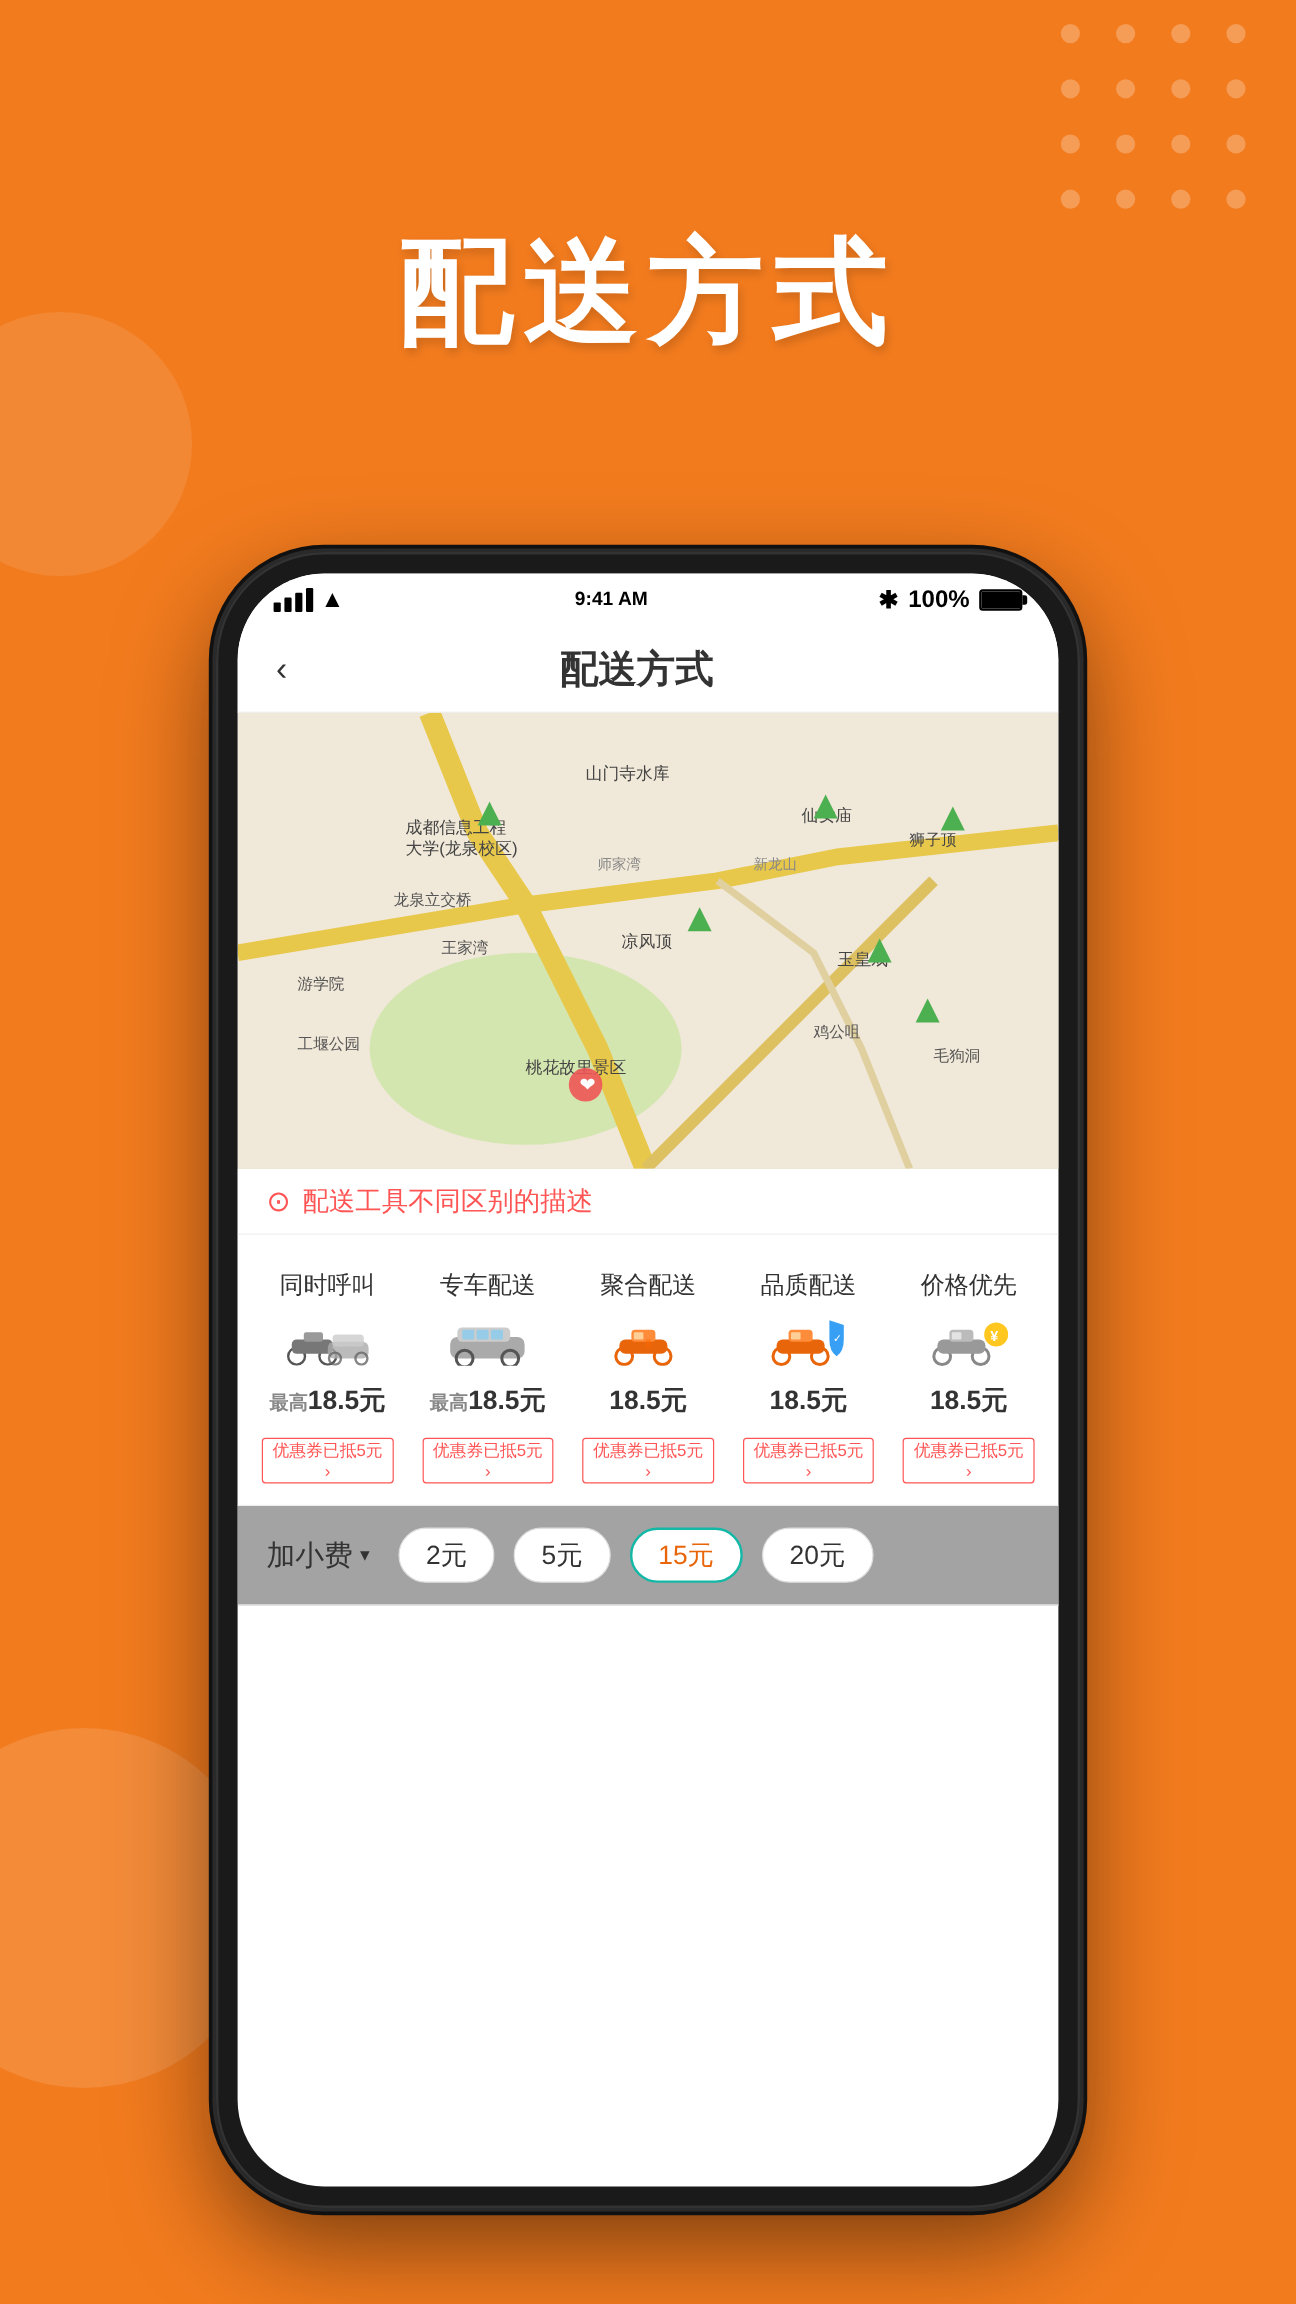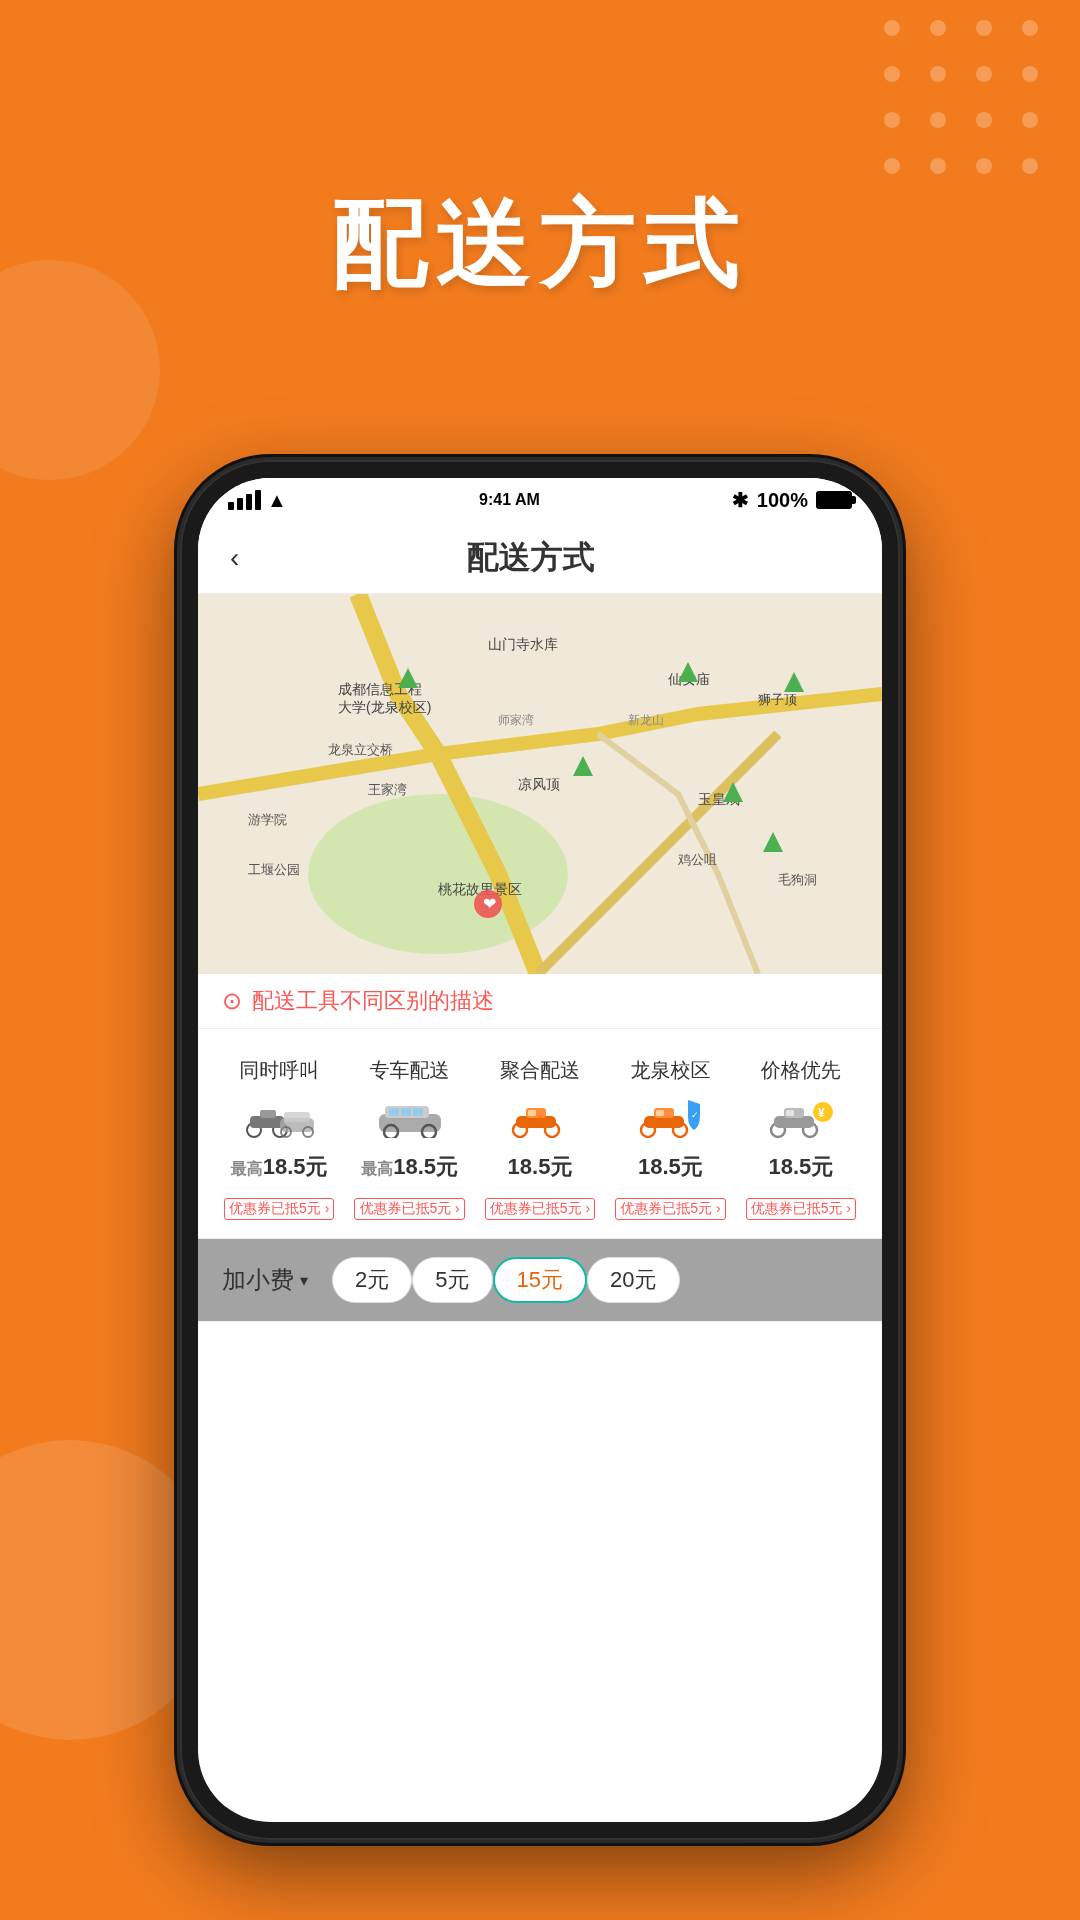--- a/index.html
+++ b/index.html
@@ -198,21 +198,21 @@
     .warning-icon { font-size: 24px; color: #f55; }
 
     
     .delivery-options {
       background: #fff;
       padding: 20px 16px 10px;
       border-bottom: 1px solid #eee;
     }
     .options-row {
       display: flex;
-      gap: 0;
+      gap: 16px;
       overflow-x: auto;
     }
     .option-item {
       flex: 1;
       min-width: 0;
       text-align: center;
       padding: 8px 4px;
       position: relative;
       cursor: pointer;
     }
@@ -271,21 +271,21 @@
     }
     .extra-fee-label {
       font-size: 24px;
       color: #333;
       display: flex;
       align-items: center;
       gap: 6px;
     }
     .fee-options {
       display: flex;
-      gap: 0;
+      gap: 16px;
       margin-left: 8px;
     }
     .fee-btn {
       border: 1px solid #ddd;
       border-radius: 30px;
       padding: 6px 22px;
       font-size: 22px;
       color: #333;
       background: #fff;
       cursor: pointer;
@@ -491,21 +491,21 @@
                 <rect x="28" y="18" width="4" height="6" fill="#ff6600" opacity="0.5"></rect>
               </svg>
             </div>
             <div class="option-price">18.5元</div>
             <div class="option-coupon">
               <span class="coupon-tag">优惠券已抵5元 ›</span>
             </div>
           </div>
 
           <div class="option-item active">
-            <div class="option-name">龙泉校区</div>
+            <div class="option-name">品质配送</div>
             <div class="option-icon-area">
               <svg width="65" height="44" viewBox="0 0 65 44">
 
                 <ellipse cx="10" cy="34" rx="7" ry="7" fill="none" stroke="#E8650A" stroke-width="2.5"></ellipse>
                 <ellipse cx="42" cy="34" rx="7" ry="7" fill="none" stroke="#E8650A" stroke-width="2.5"></ellipse>
                 <rect x="6" y="20" width="40" height="12" rx="5" fill="#E8650A"></rect>
                 <rect x="16" y="12" width="20" height="10" rx="3" fill="#ff8c3a"></rect>
                 <rect x="18" y="14" width="8" height="6" rx="1" fill="#ffe0b0" opacity="0.8"></rect>
 
                 <path d="M 50,4 L 62,8 L 62,20 Q 62,30 56,34 Q 50,30 50,20 Z" fill="#2196F3" opacity="0.9"></path>

